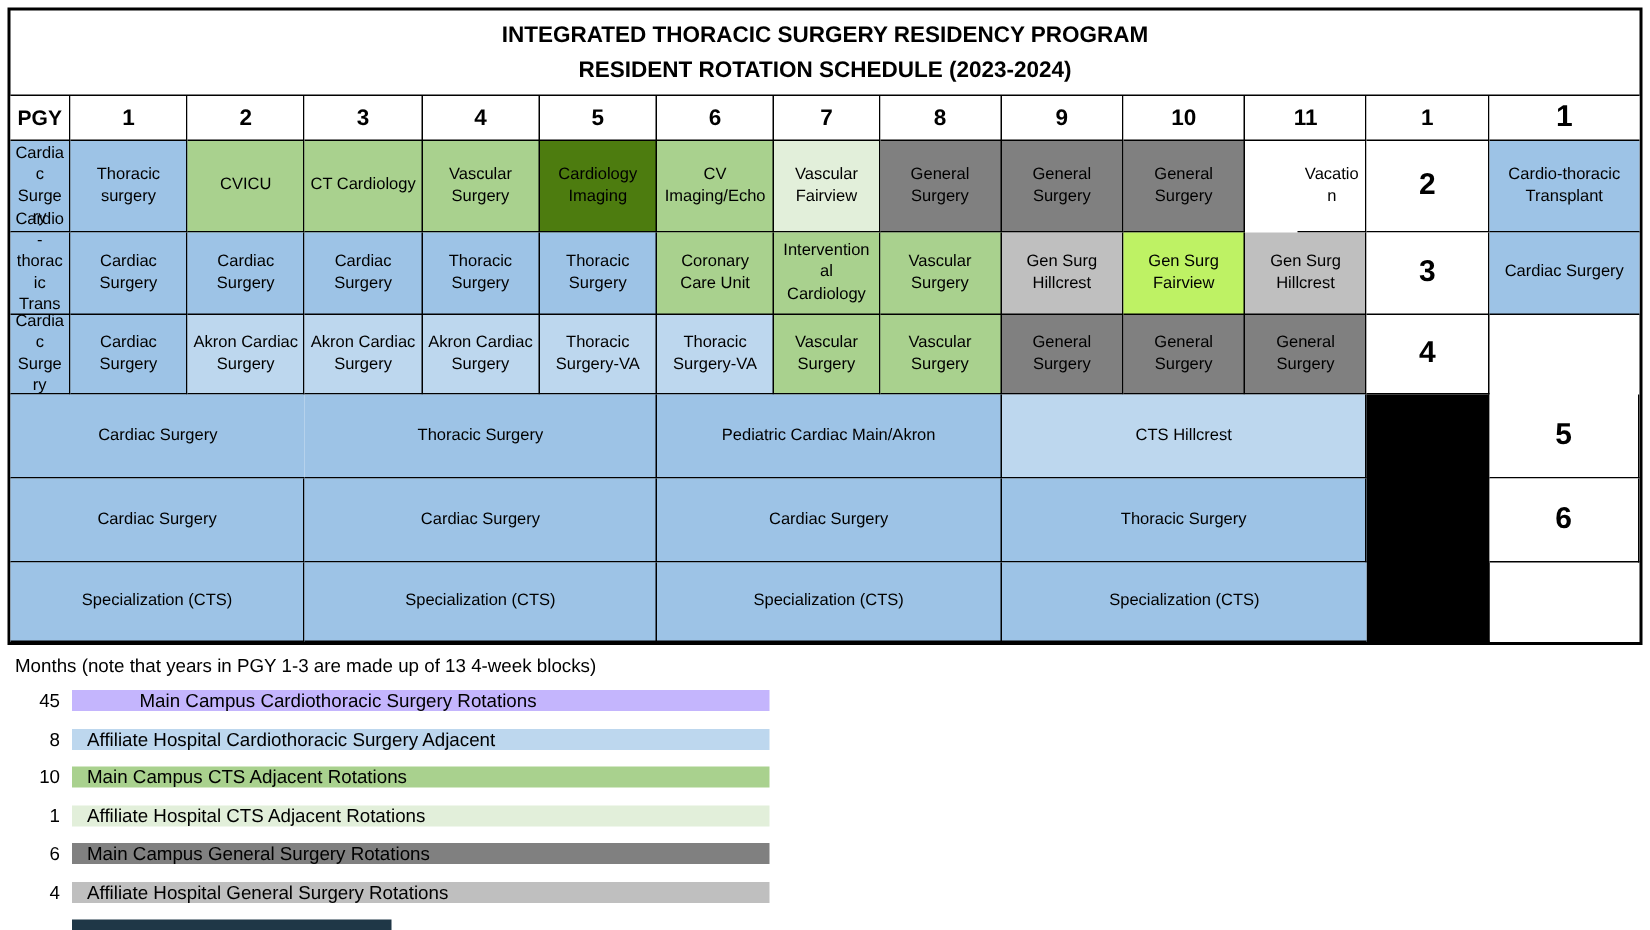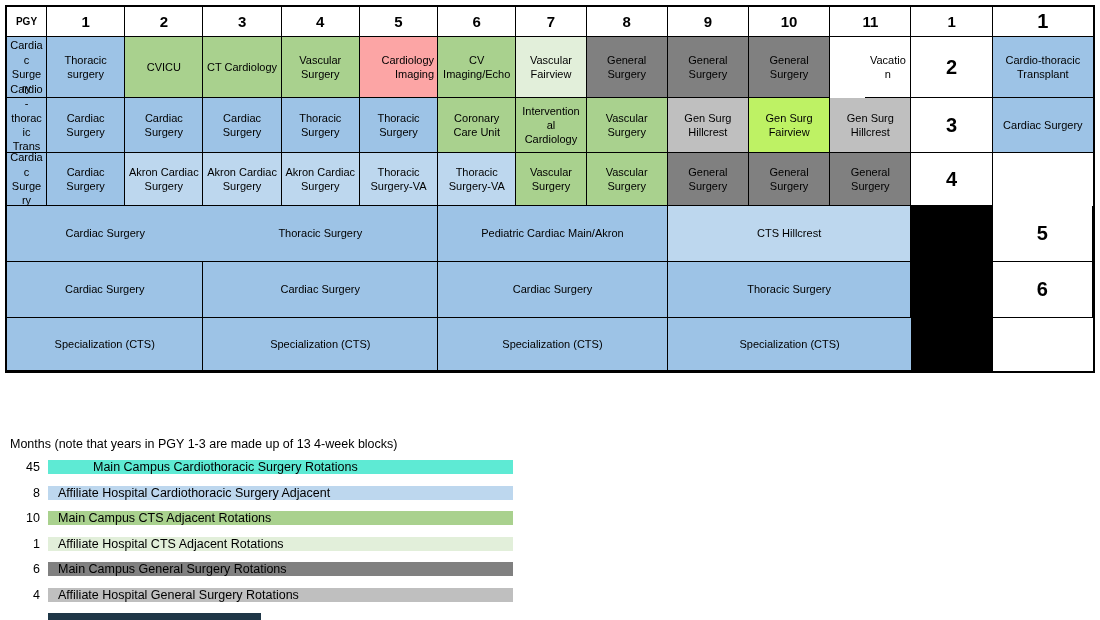--- a/index.html
+++ b/index.html
@@ -23,21 +23,21 @@
     display:grid;
     grid-template-columns:40px repeat(6,78fr) 70fr repeat(5,81fr) 100fr;
     grid-template-rows:30px 61px 55px 53px 56px 56px 53px;
   }
   .gcell{
     border-right:1px solid #000;border-bottom:1px solid #000;
     display:flex;align-items:center;justify-content:center;
     text-align:center;box-sizing:border-box;
   }
   .gcell:nth-child(14n){border-right:none;}
-  .pgy-head{font-weight:bold;font-size:10px;background:#fff;}
+  .pgy-head{font-weight:bold;font-size:14px;background:#fff;}
   .col-head{font-weight:bold;font-size:15px;background:#fff;}
   .pgy-cell{font-weight:bold;font-size:20px;background:#fff;}
   .cell{font-size:11px;line-height:1.3;padding:1px 3px;overflow-wrap:anywhere;}
 
   
   .legend-note{
     position:absolute;left:10px;top:437px;font-size:12.5px;color:#000;
   }
   .legend{position:absolute;left:10px;top:460px;}
   .legend-row{display:flex;align-items:flex-start;height:25.5px;}
@@ -52,41 +52,45 @@
   .legend-partial{
     margin-left:38px;width:213px;height:7px;margin-top:0px;
   }
 </style>
 </head>
 <body>
 
 <div class="canvas">
 
   <div class="table-wrap">
+    <div class="title-block">
+      <div>INTEGRATED THORACIC SURGERY RESIDENCY PROGRAM</div>
+      <div>RESIDENT ROTATION SCHEDULE (2023-2024)</div>
+    </div>
     <div id="grid" class="grid">
         <div class="gcell pgy-head">PGY</div>
         <div class="gcell col-head">1</div>
         <div class="gcell col-head">2</div>
         <div class="gcell col-head">3</div>
         <div class="gcell col-head">4</div>
         <div class="gcell col-head">5</div>
         <div class="gcell col-head">6</div>
         <div class="gcell col-head">7</div>
         <div class="gcell col-head">8</div>
         <div class="gcell col-head">9</div>
         <div class="gcell col-head">10</div>
         <div class="gcell col-head">11</div>
         <div class="gcell col-head">1</div>
         <div class="gcell pgy-cell">1</div>
         <div class="gcell cell" style="background: rgb(157, 195, 230);">Cardiac Surgery</div>
         <div class="gcell cell" style="background: rgb(157, 195, 230);">Thoracic surgery</div>
         <div class="gcell cell" style="background: rgb(169, 209, 142);">CVICU</div>
         <div class="gcell cell" style="background: rgb(169, 209, 142);">CT Cardiology</div>
         <div class="gcell cell" style="background: rgb(169, 209, 142);">Vascular Surgery</div>
-        <div class="gcell cell" style="background: #fca5a5; text-align: right;">Cardiology Imaging</div>
+        <div class="gcell cell" style="background: #4d7c0f;">Cardiology Imaging</div>
         <div class="gcell cell" style="background: rgb(169, 209, 142);">CV Imaging/Echo</div>
         <div class="gcell cell" style="background: rgb(226, 239, 218);">Vascular Fairview</div>
         <div class="gcell cell" style="background: rgb(128, 128, 128);">General Surgery</div>
         <div class="gcell cell" style="background: rgb(128, 128, 128);">General Surgery</div>
         <div class="gcell cell" style="background: rgb(128, 128, 128);">General Surgery</div>
         <div class="gcell cell" style="background: rgb(255, 255, 255); margin-left: 35px;">Vacation</div>
         <div class="gcell pgy-cell">2</div>
         <div class="gcell cell" style="background: rgb(157, 195, 230);">Cardio-thoracic Transplant</div>
         <div class="gcell cell" style="background: rgb(157, 195, 230);">Cardio-thoracic Transplant</div>
         <div class="gcell cell" style="background: rgb(157, 195, 230);">Cardiac Surgery</div>
@@ -130,21 +134,21 @@
         <div class="gcell cell" style="background: rgb(157, 195, 230); grid-column: span 3;">Specialization (CTS)</div>
         <div class="gcell cell" style="background: rgb(157, 195, 230); grid-column: span 3;">Specialization (CTS)</div>
         <div class="gcell cell" style="background: rgb(157, 195, 230); grid-column: span 3;">Specialization (CTS)</div>
       </div>
   </div>
 
   <div class="legend-note">Months (note that years in PGY 1-3 are made up of 13 4-week blocks)</div>
   <div id="legend" class="legend">
       <div class="legend-row">
         <div class="legend-num">45</div>
-        <div class="legend-bar" style="background: #5eead4; padding-left: 45px;">Main Campus Cardiothoracic Surgery Rotations</div>
+        <div class="legend-bar" style="background: #c4b5fd; padding-left: 45px;">Main Campus Cardiothoracic Surgery Rotations</div>
       </div>
       <div class="legend-row">
         <div class="legend-num">8</div>
         <div class="legend-bar" style="background: rgb(189, 215, 238);">Affiliate Hospital Cardiothoracic Surgery Adjacent</div>
       </div>
       <div class="legend-row">
         <div class="legend-num">10</div>
         <div class="legend-bar" style="background: rgb(169, 209, 142);">Main Campus CTS Adjacent Rotations</div>
       </div>
       <div class="legend-row">

